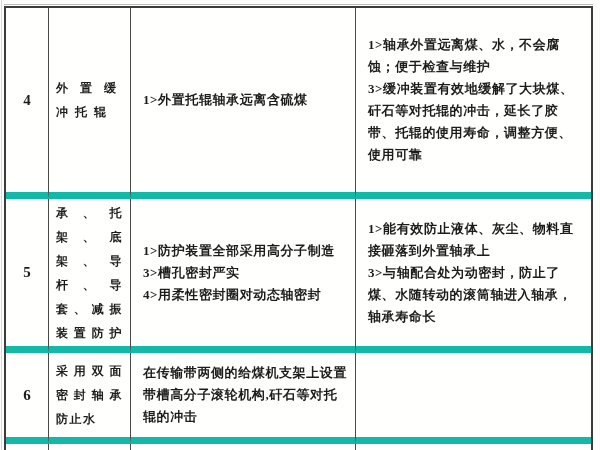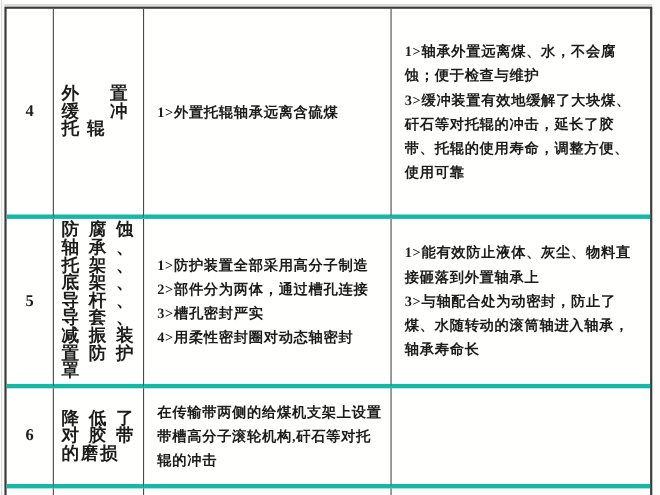--- a/index.html
+++ b/index.html
@@ -38,38 +38,38 @@
     border: 2px solid #3c3c3c;
     display: grid;
     grid-template-columns: 43px 82px 225px 1fr;
     grid-template-rows: 191px 154px 91px 1fr;
     background: #fffffe;
     color: #1c1c1c;
   }
   .cell {
     box-sizing: border-box;
     border-right: 1px solid #4a4a4a;
-    border-bottom: 4px solid #14b8a6;
+    border-bottom: 7px solid #14b8a6;
     display: flex;
     flex-direction: column;
     justify-content: center;
     overflow: hidden;
   }
   .cell.last-col { border-right: none; }
   .cell.sliver { border-bottom: none; }
   .num-cell {
     align-items: center;
     font-size: 15px;
     font-weight: 700;
   }
   .name-cell {
     padding: 4px 7px;
-    font-size: 16px;
+    font-size: 12px;
     font-weight: 600;
-    line-height: 16px;
+    line-height: 24px;
     letter-spacing: 1.5px;
     text-align: justify;
     text-justify: inter-ideograph;
   }
   .name-cell.ls-wide { letter-spacing: 7px; }
   .text-cell {
     padding: 6px 8px 6px 12px;
     font-size: 13px;
     font-weight: 600;
     line-height: 22px;
@@ -101,34 +101,33 @@
     </div>
 
     <div class="cell num-cell">
       <span>5</span>
     </div>
     <div class="cell name-cell">
       <span>防腐蚀轴承、托架、底架、导杆、导套、减振装置防护罩</span>
     </div>
     <div class="cell text-cell">
       <p>1&gt;防护装置全部采用高分子制造</p>
-      <p>2&gt;部件分为两体，通过槽孔连接</p>
       <p>3&gt;槽孔密封严实</p>
       <p>4&gt;用柔性密封圈对动态轴密封</p>
     </div>
     <div class="cell text-cell last-col">
       <p>1&gt;能有效防止液体、灰尘、物料直接砸落到外置轴承上</p>
       <p>3&gt;与轴配合处为动密封，防止了煤、水随转动的滚筒轴进入轴承，轴承寿命长</p>
     </div>
 
     <div class="cell num-cell">
       <span>6</span>
     </div>
     <div class="cell name-cell">
-      <span>降低了对胶带的磨损</span>
+      <span>采用双面密封轴承防止水</span>
     </div>
     <div class="cell text-cell">
       <p>在传输带两侧的给煤机支架上设置带槽高分子滚轮机构,矸石等对托辊的冲击</p>
     </div>
     <div class="cell text-cell last-col">
     </div>
 
     <div class="cell sliver"></div>
     <div class="cell sliver"></div>
     <div class="cell sliver"></div>

